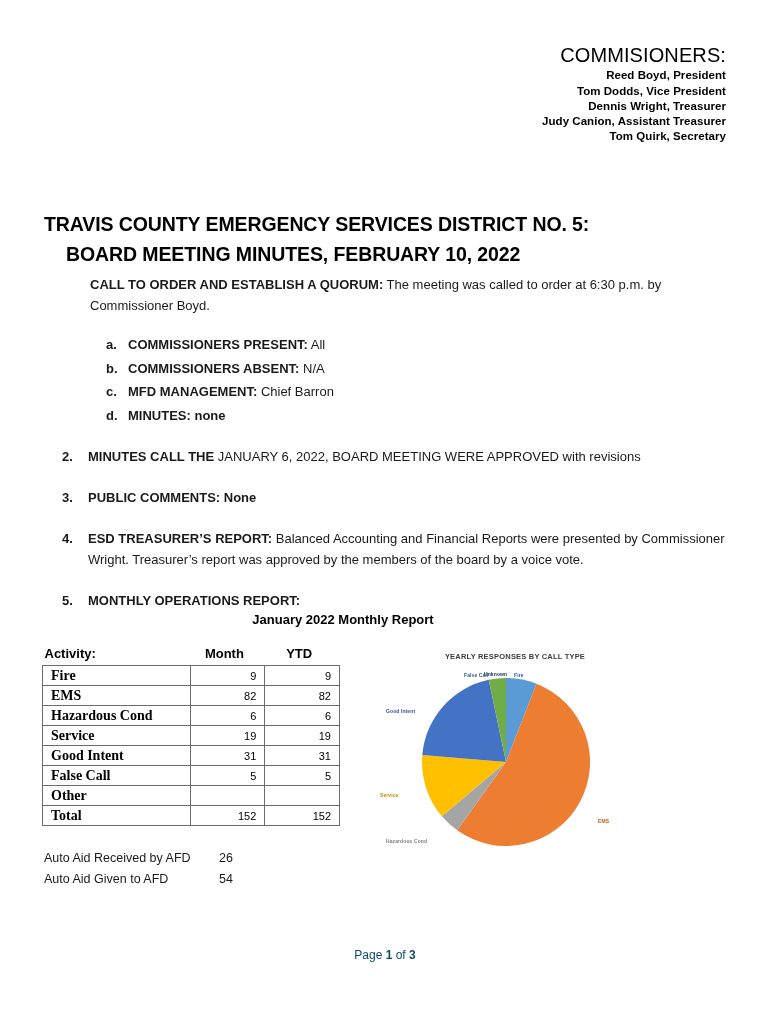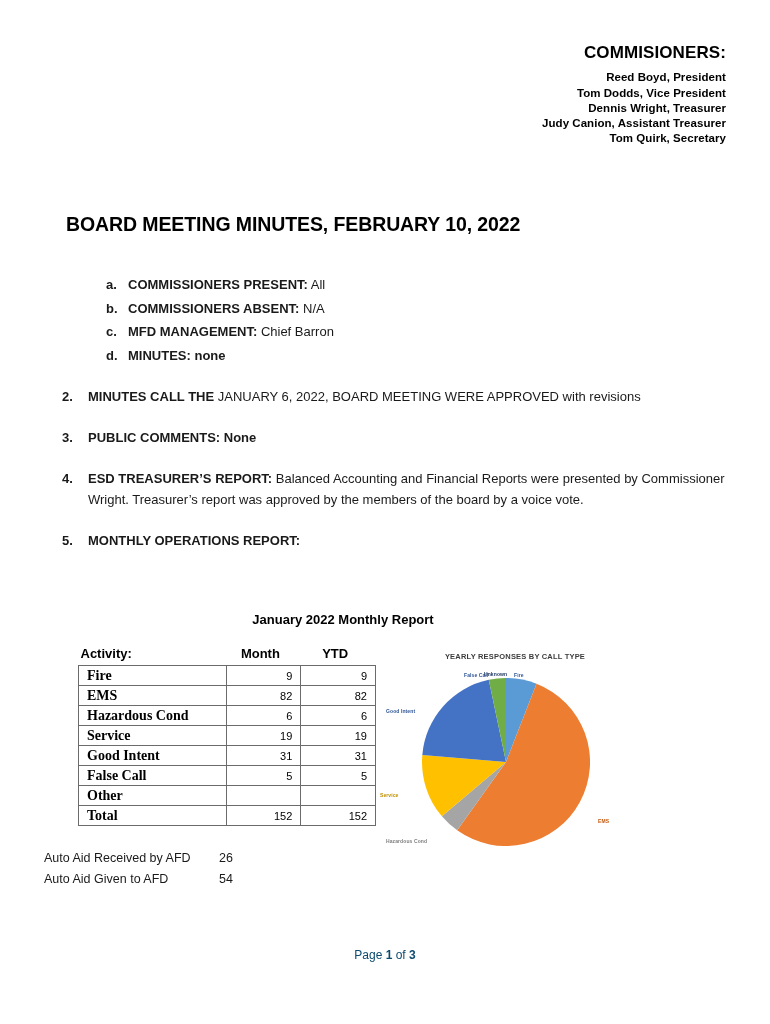--- a/index.html
+++ b/index.html
@@ -27,25 +27,24 @@
 
   
   .header-block {
     position: absolute;
     top: 42px;
     right: 44px;
     text-align: right;
     line-height: 1.32;
   }
   .header-title {
-    font-size: 17px;
-    font-weight: bold;
+    font-size: 20px;
+    font-weight: normal;
     letter-spacing: 0.1px;
     color: #000;
-    margin-bottom: 6px;
   }
   .header-name {
     font-size: 11.5px;
     font-weight: bold;
     color: #000;
     letter-spacing: 0.05px;
   }
 
   
   .doc-title {
@@ -127,21 +126,20 @@
     font-weight: bold;
     color: #000;
   }
 
   
   .table-wrap {
     position: absolute;
     top: 646px;
     left: 42px;
     width: 300px;
-    margin-left: 36px;
   }
   table.activity {
     border-collapse: collapse;
     width: 298px;
     font-size: 12px;
   }
   table.activity th {
     font-family: "Liberation Sans", sans-serif;
     font-size: 13px;
     font-weight: bold;
@@ -248,25 +246,29 @@
   <div class="header-block">
     <div class="header-title">COMMISIONERS:</div>
     <div class="header-name">Reed Boyd, President</div>
     <div class="header-name">Tom Dodds, Vice President</div>
     <div class="header-name">Dennis Wright, Treasurer</div>
     <div class="header-name">Judy Canion, Assistant Treasurer</div>
     <div class="header-name">Tom Quirk, Secretary</div>
   </div>
 
   <h1 class="doc-title">
+    <span>TRAVIS COUNTY EMERGENCY SERVICES DISTRICT NO. 5:</span>
     <span class="line2">BOARD MEETING MINUTES, FEBRUARY 10, 2022</span>
   </h1>
 
   <div class="body-area">
 
+    <div class="para-1">
+      <span class="lbl">CALL TO ORDER AND ESTABLISH A QUORUM:</span><span> The meeting was called to order at 6:30 p.m. by Commissioner Boyd.</span>
+    </div>
 
     <ul class="sublist">
       <li>
         <span class="marker">a.</span>
         <span><span class="lbl">COMMISSIONERS PRESENT:</span><span class="val"> All</span></span>
       </li>
       <li>
         <span class="marker">b.</span>
         <span><span class="lbl">COMMISSIONERS ABSENT:</span><span class="val"> N/A</span></span>
       </li>

